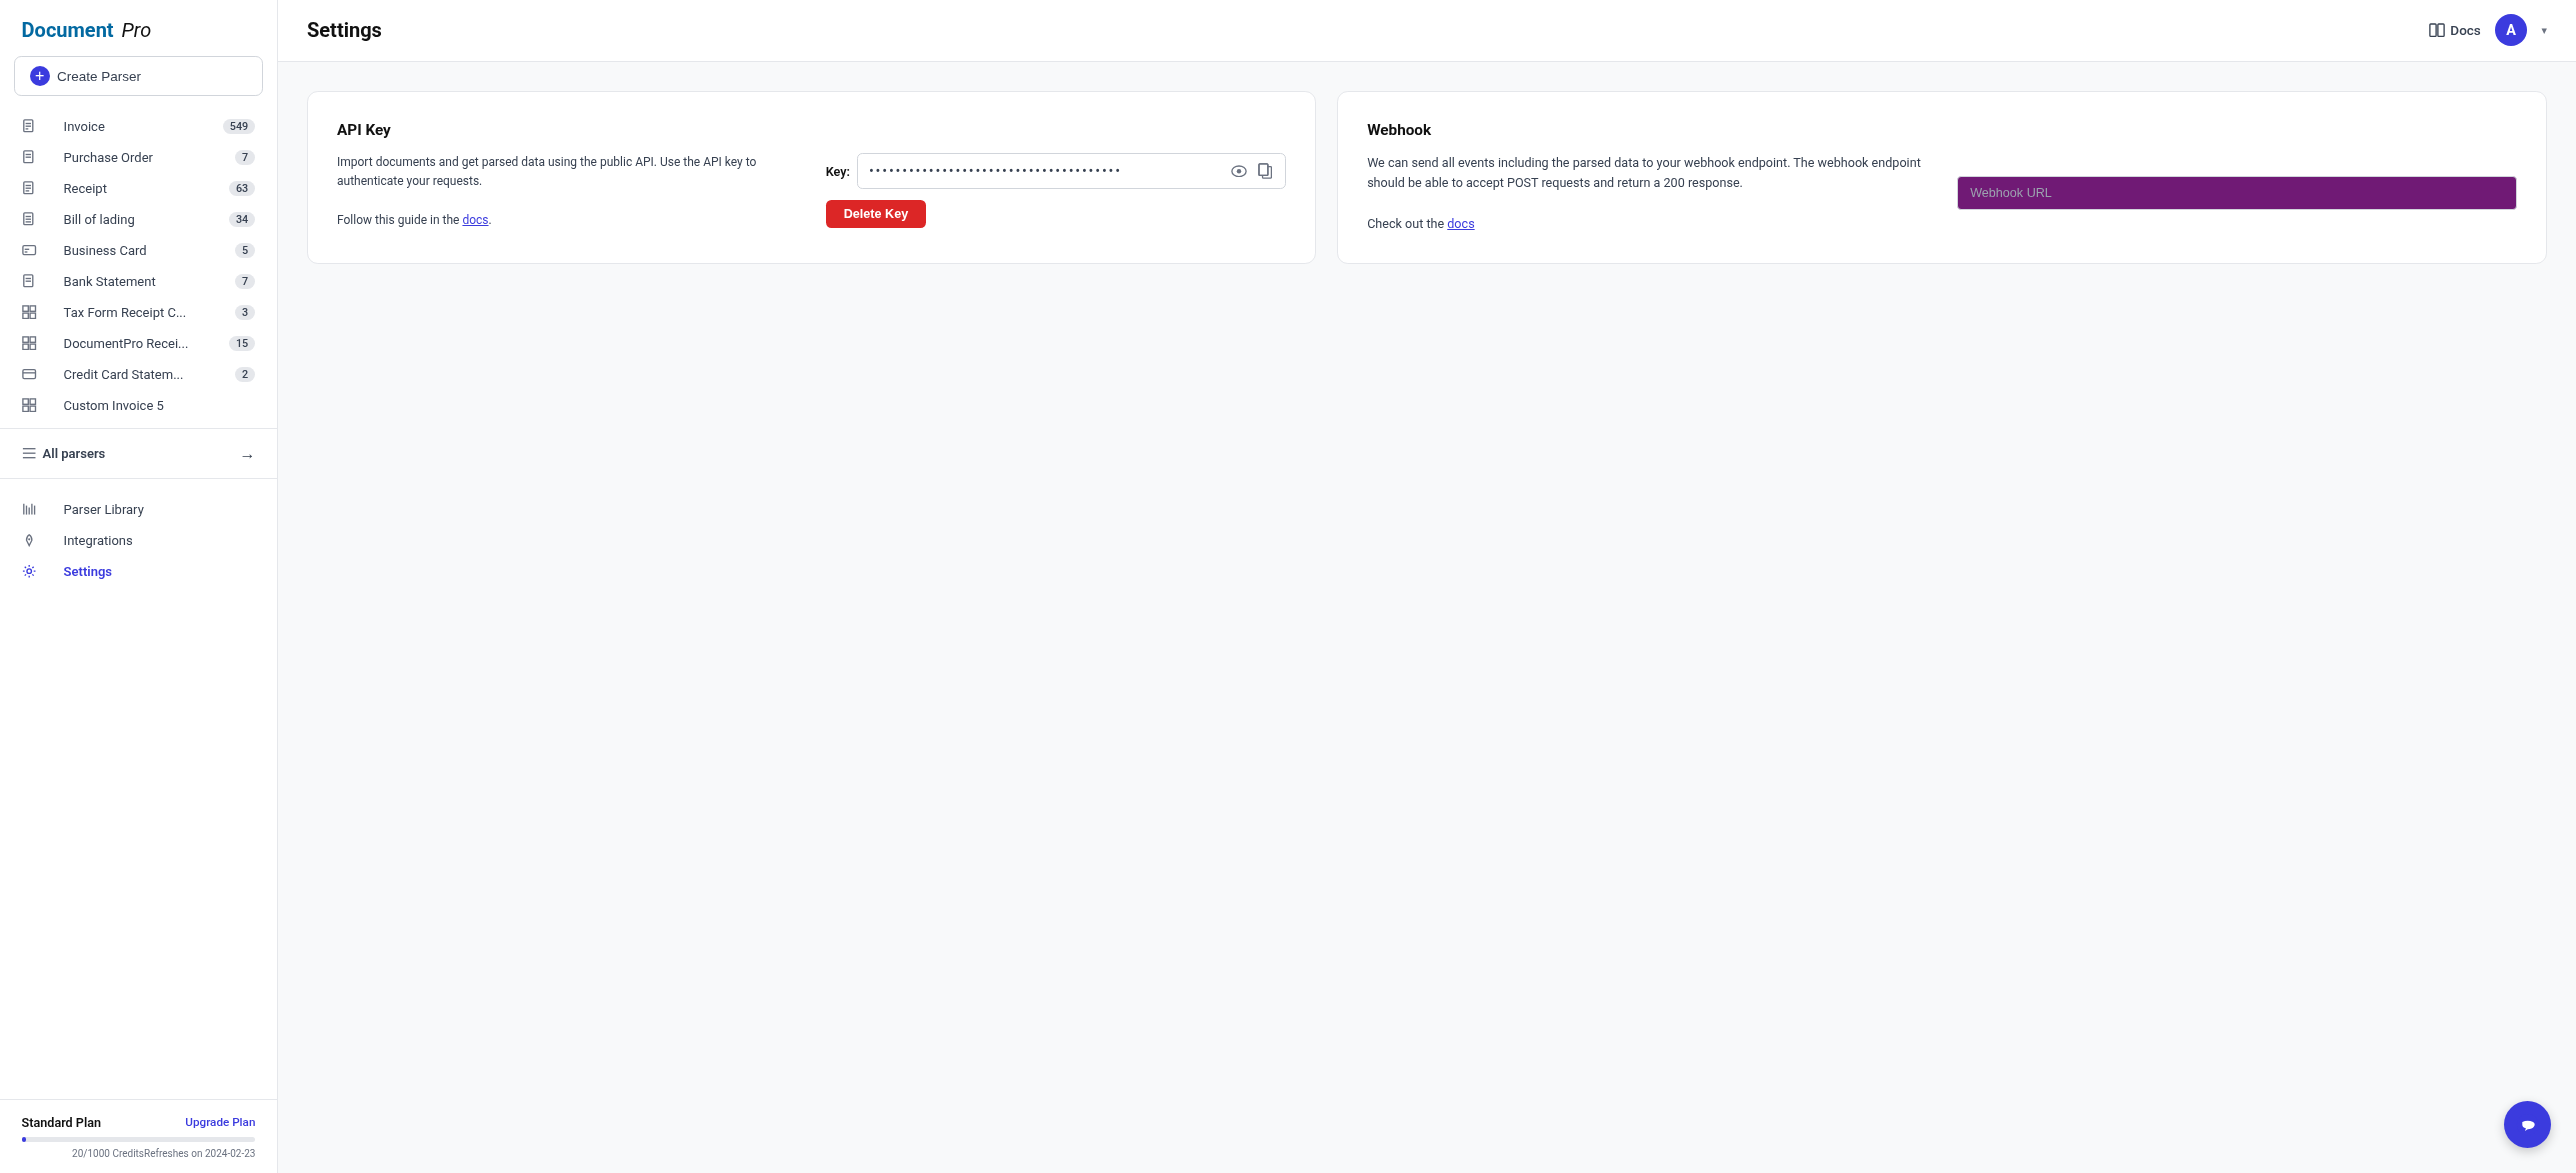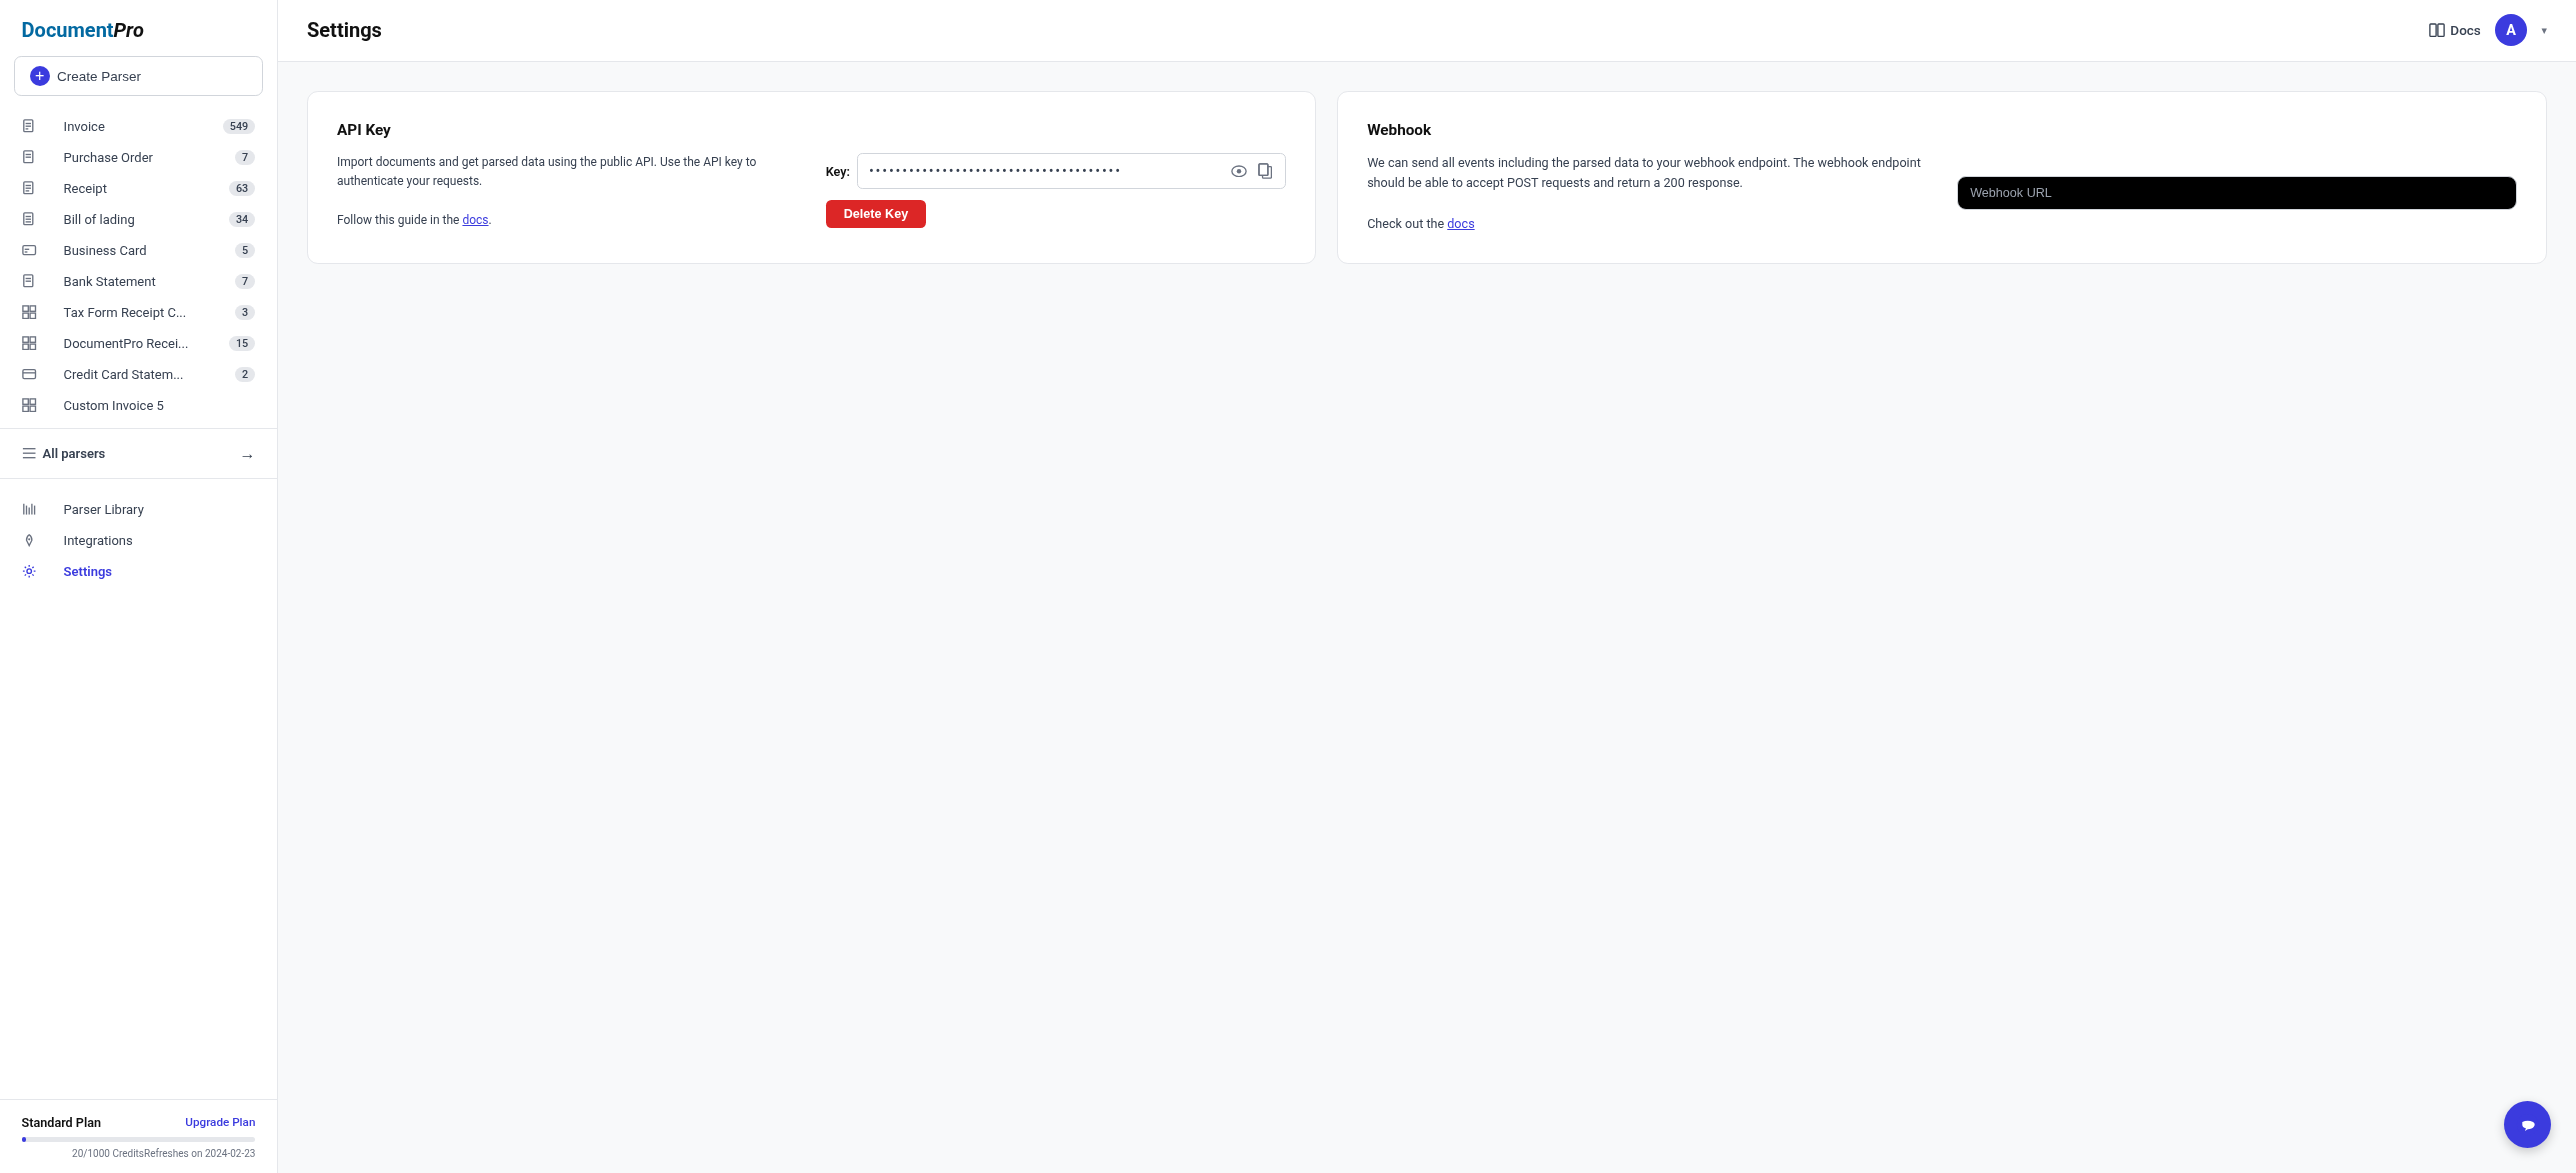--- a/index.html
+++ b/index.html
@@ -266,25 +266,25 @@
     }
     .webhook-desc a { color: #3b3bde; }
     .webhook-right {
       flex: 1;
       display: flex;
       align-items: center;
     }
     .webhook-url-input {
       width: 100%;
       border: 0.9px solid #d1d5db;
-      border-radius: 9px;
+      border-radius: 4px;
       padding: 9px 12.6px;
       font-size: 12.6px;
       color: #9ca3af;
-      background: #000000;
+      background: #701a75;
       outline: none;
     }
     .webhook-url-input::placeholder { color: #9ca3af; }
 
     
     .chat-bubble {
       position: fixed;
       bottom: 25px;
       right: 25px;
       width: 47px; height: 47px;
@@ -298,21 +298,21 @@
     }
 
     
     .svg-icon { width: 14.4px; height: 14.4px; }
   </style>
 </head>
 <body>
 
 <aside class="sidebar">
   <div class="sidebar-logo">
-    <span style="color:#0369a1;font-weight:700;">Document</span><span style="color:#111;font-weight:700;font-style:italic;">Pro</span>
+    <span style="color:#0369a1;font-weight:700;">Document</span><span style="color:#111;font-weight:400;font-style:italic;margin-left:8px;">Pro</span>
   </div>
 
   <button class="create-parser-btn">
     <span class="plus-icon">+</span>
     <span>Create Parser</span>
   </button>
 
   <div>
     <div class="nav-item">
       <span class="nav-item-icon">

